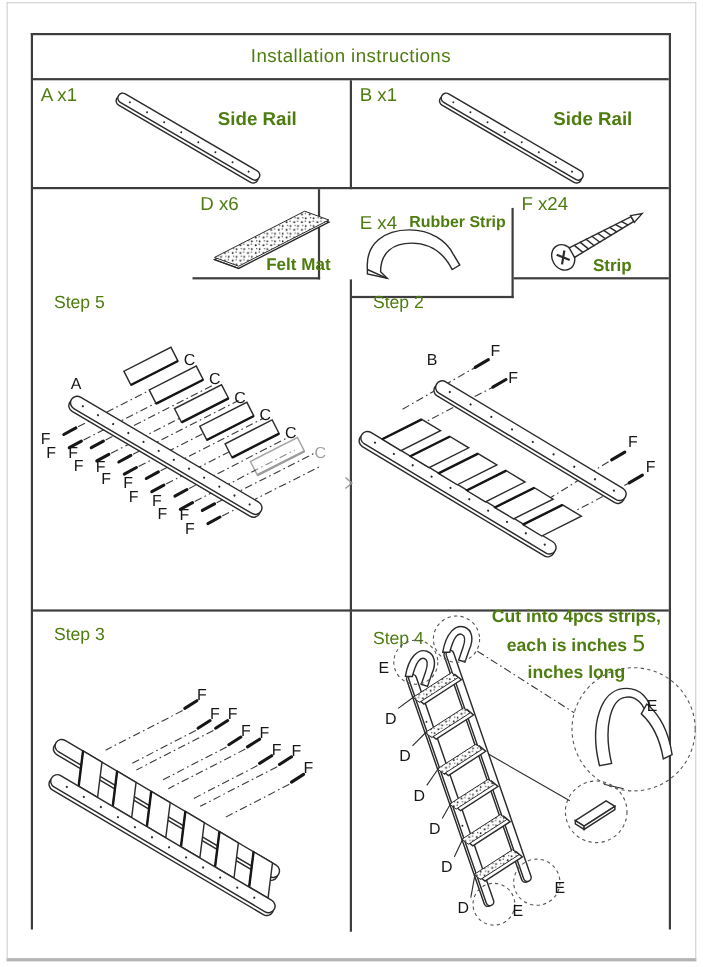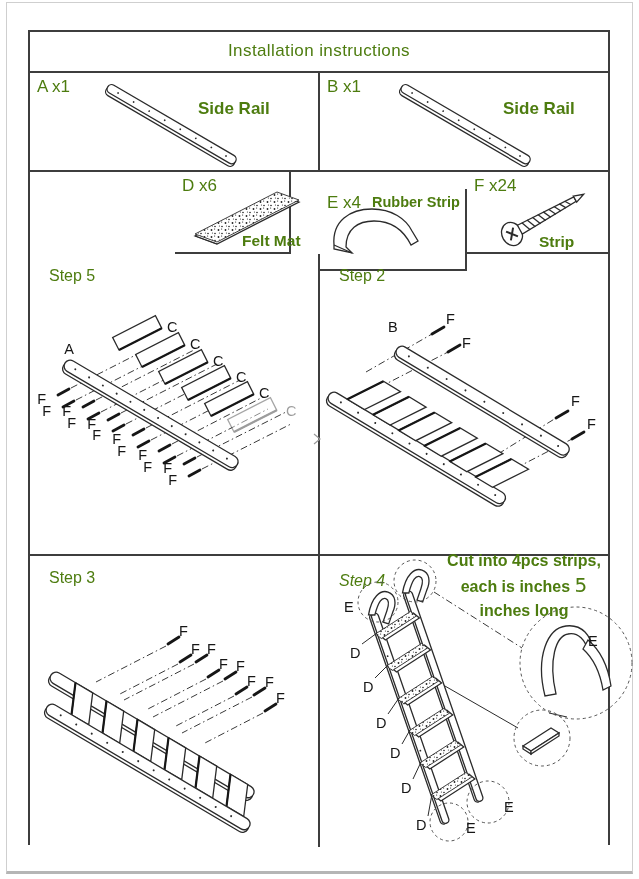--- a/index.html
+++ b/index.html
@@ -365,21 +365,21 @@
         <text class="lbl" x="177" y="98">F</text>
         <text class="lbl" x="189" y="113">F</text>
         <text class="lbl" x="206" y="115">F</text>
         <text class="lbl" x="217" y="130">F</text>
         <text class="lbl" x="235" y="131">F</text>
         <text class="lbl" x="246" y="147">F</text>
       </svg>
     </div>
 
     <div class="cell" style="left:290px;top:524px;width:288px;height:291px;">
-      <div class="steplbl" style="top:16px;font-style:italic;">Step 4</div>
+      <div class="steplbl" style="top:16px;">Step 4</div>
       <svg width="288" height="291">
 
         <line class="dash" x1="114" y1="36" x2="202" y2="92"></line>
         <line class="ldr" x1="111" y1="122" x2="198" y2="172"></line>
         <line class="ldr" x1="247" y1="161" x2="229" y2="157"></line>
 
         <g transform="translate(86,36) rotate(70.9)">
           <rect class="df" x="0" y="-3.5" width="222" height="7" rx="3.5"></rect>
           <rect class="df" x="0" y="-5.5" width="222" height="7" rx="3.5"></rect>
         </g>

